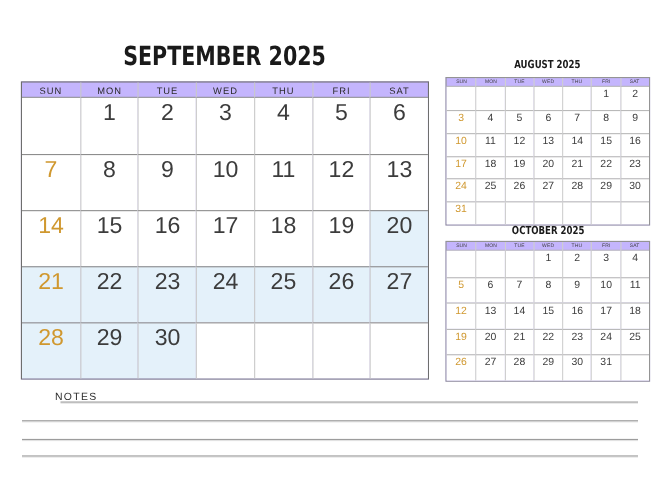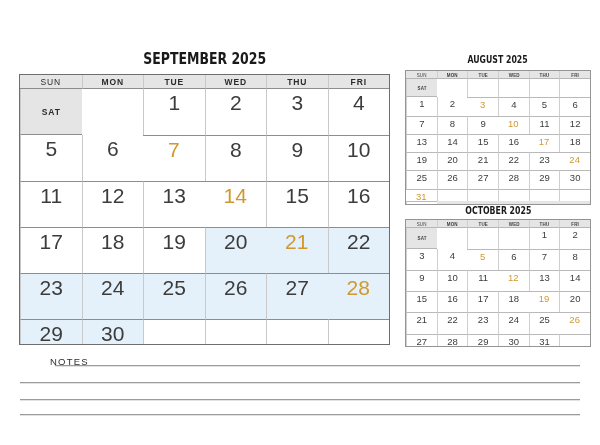--- a/index.html
+++ b/index.html
@@ -6,28 +6,28 @@
   body{
     width:600px;height:445px;background:#ffffff;position:relative;overflow:hidden;
     font-family:"Liberation Sans",sans-serif;
     -webkit-font-smoothing:antialiased;
   }
   .title{
     position:absolute;text-align:center;color:#1a1a1a;font-weight:700;
     font-family:"DejaVu Sans",sans-serif;white-space:nowrap;
   }
   .title>span{display:inline-block;transform:scaleX(0.78);transform-origin:center;}
-  .main-title{left:19px;top:49px;width:371px;font-size:16px;letter-spacing:0px;}
+  .main-title{left:19px;top:37px;width:371px;font-size:24px;letter-spacing:0px;}
   .mini-title{left:405px;width:186px;font-size:10px;}
   .mini-title.aug-t{top:54px;}
   .mini-title.oct-t{top:205px;text-decoration:underline;}
 
   .grid{
-    display:grid;grid-template-columns:repeat(6,1fr);
-    position:absolute;background:#e5e5e5;box-sizing:border-box;
+    display:grid;grid-template-columns:repeat(7,1fr);
+    position:absolute;background:#c4b5fd;box-sizing:border-box;
   }
   .main-grid{left:19px;top:74px;width:371px;height:271px;border:1px solid #6e6e6e;}
   .mini-grid{border:1px solid #949494;}
   .aug-grid{left:405px;top:70px;width:186px;height:135px;}
   .oct-grid{left:405px;top:219px;width:186px;height:128px;}
 
   .hcell{
     display:flex;align-items:center;justify-content:center;overflow:hidden;
     font-size:8.5px;letter-spacing:0.9px;color:#2b2b2b;
     border-bottom:1px solid #8d8d8d;
@@ -38,21 +38,21 @@
   .cell{
     text-align:center;padding-top:3px;box-sizing:border-box;
     font-size:21px;line-height:1;color:var(--daytext,#3c3c3c);
     background:#fff;overflow:hidden;
   }
   .mini-grid .cell{font-size:9.5px;padding-top:2px;}
   .cell.sun{color:var(--sunday,#d0982f);}
   .cell.hl{background:var(--hl,#e4f1fa);}
   .cell.bl{border-left:1px solid #c9c9c9;}
   .cell.bt{border-top:1px solid #8d8d8d;}
-  .hcell.bl{border-left:1px solid #c9c9c9;font-weight:bold;}
+  .hcell.bl{border-left:1px solid #c9c9c9;}
   .mini-grid .cell.bl,.mini-grid .hcell.bl{border-left:1px solid #cfcfcf;}
   .mini-grid .cell.bt{border-top:1px solid #b9b9b9;}
 
   .notes-label{
     position:absolute;left:20px;top:356px;font-size:9.5px;letter-spacing:1.2px;
     color:#2e2e2e;
     padding-left:30px;
   }
   .nline{position:absolute;height:1px;background:#9c9c9c;box-shadow:0 1px 0 #e2e2e2;}
   .nline1{left:55px;top:365px;width:525px;}

